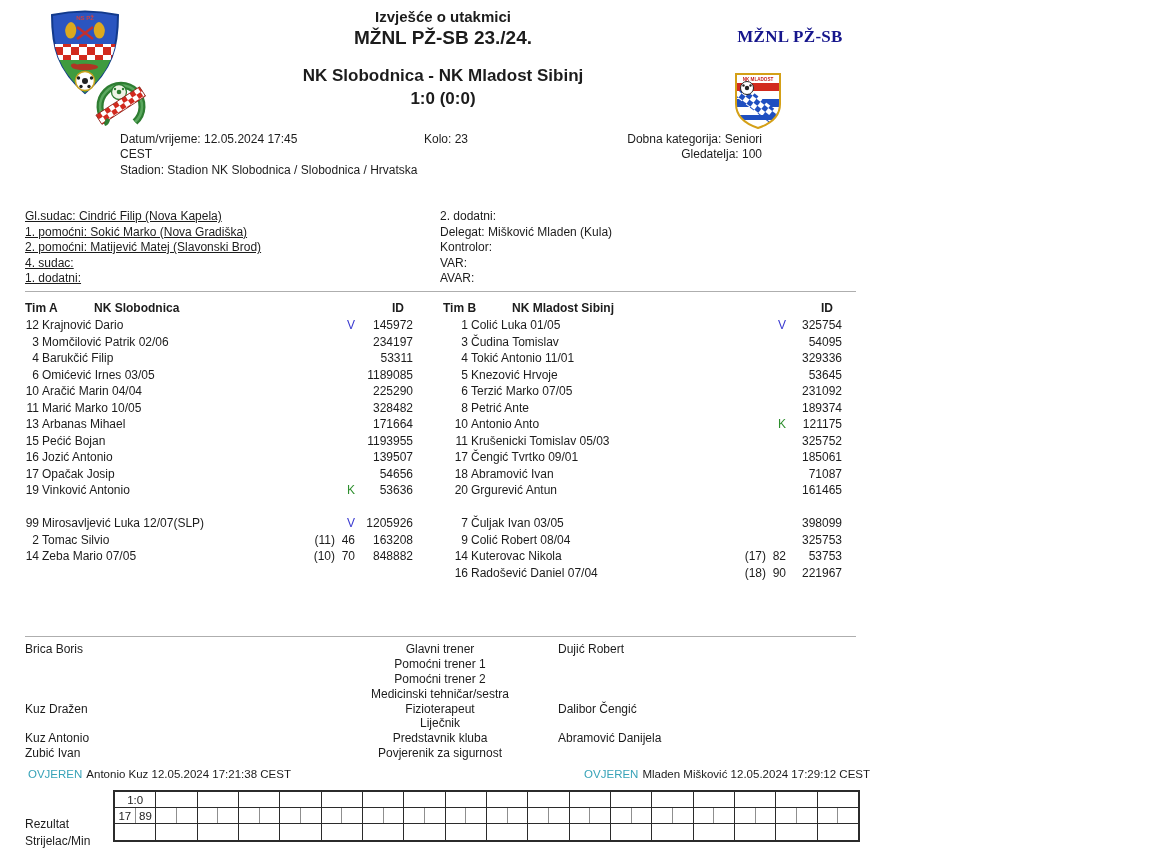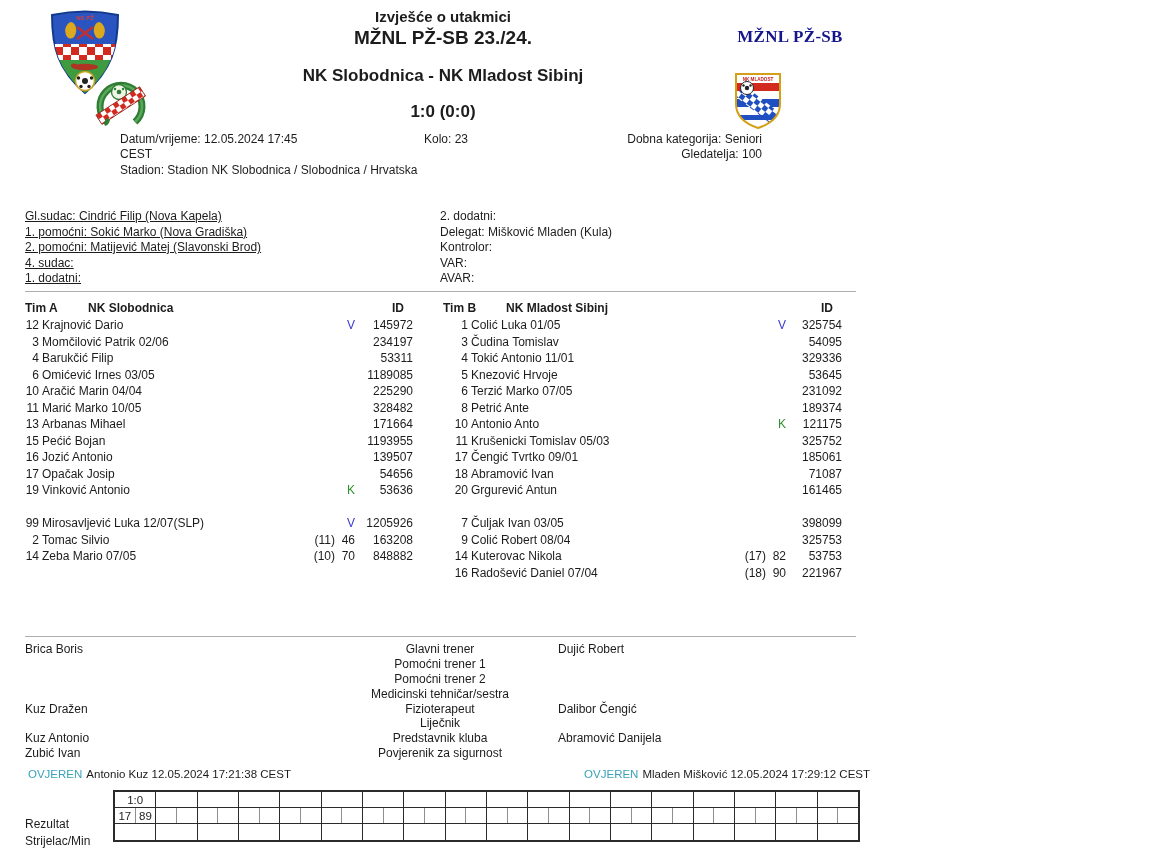--- a/index.html
+++ b/index.html
@@ -8,21 +8,21 @@
     font-family:"Liberation Sans",sans-serif;color:#1c1c1c;font-size:12px;
     -webkit-font-smoothing:antialiased;
   }
   .abs{position:absolute;}
 
   
   .title-block{left:170px;top:8px;width:546px;text-align:center;}
   .title-report{font-size:15px;font-weight:700;}
   .title-league{font-size:19px;font-weight:700;margin-top:2px;}
   .title-match{font-size:17px;font-weight:700;margin-top:17px;}
-  .title-score{font-size:17px;font-weight:700;margin-top:16px;}
+  .title-score{font-size:17px;font-weight:700;margin-top:3px;}
   .league-badge{
     left:700px;top:27px;width:180px;text-align:center;
     font-family:"Liberation Serif",serif;font-weight:700;font-size:17px;
     color:var(--c-badge,#16168c);letter-spacing:.3px;
   }
   .logo{line-height:0;}
 
   
   .mi-left{left:120px;top:132px;line-height:15.4px;}
   .mi-round{left:424px;top:132px;}
@@ -34,21 +34,21 @@
 
   .sep{left:25px;width:831px;height:0;border-top:1px solid #aeaeae;}
   .sep1{top:291px;}
   .sep2{top:636px;}
 
   
   #team-a{left:25px;top:299px;width:388px;}
   #team-b{left:443px;top:299px;width:399px;}
   .team-header{display:flex;font-weight:700;height:18px;line-height:18px;align-items:center;}
   .th-label{width:63px;}
-  .th-name{flex:1;}
+  .th-name{flex:1;margin-left:6px;}
   .th-id{width:56px;text-align:right;padding-right:9px;}
   .roster-row{display:flex;height:16.5px;line-height:16.5px;}
   .c-num{width:14px;text-align:right;}
   #team-b .c-num{width:25px;}
   .c-name{flex:1;padding-left:3px;white-space:nowrap;}
   .c-mark{width:62px;text-align:right;white-space:pre;}
   .c-id{width:58px;text-align:right;}
   #team-b .c-id{width:56px;}
   .mark-v{color:var(--c-v,#3a3ad0);}
   .mark-k{color:var(--c-k,#2e8f2e);}

